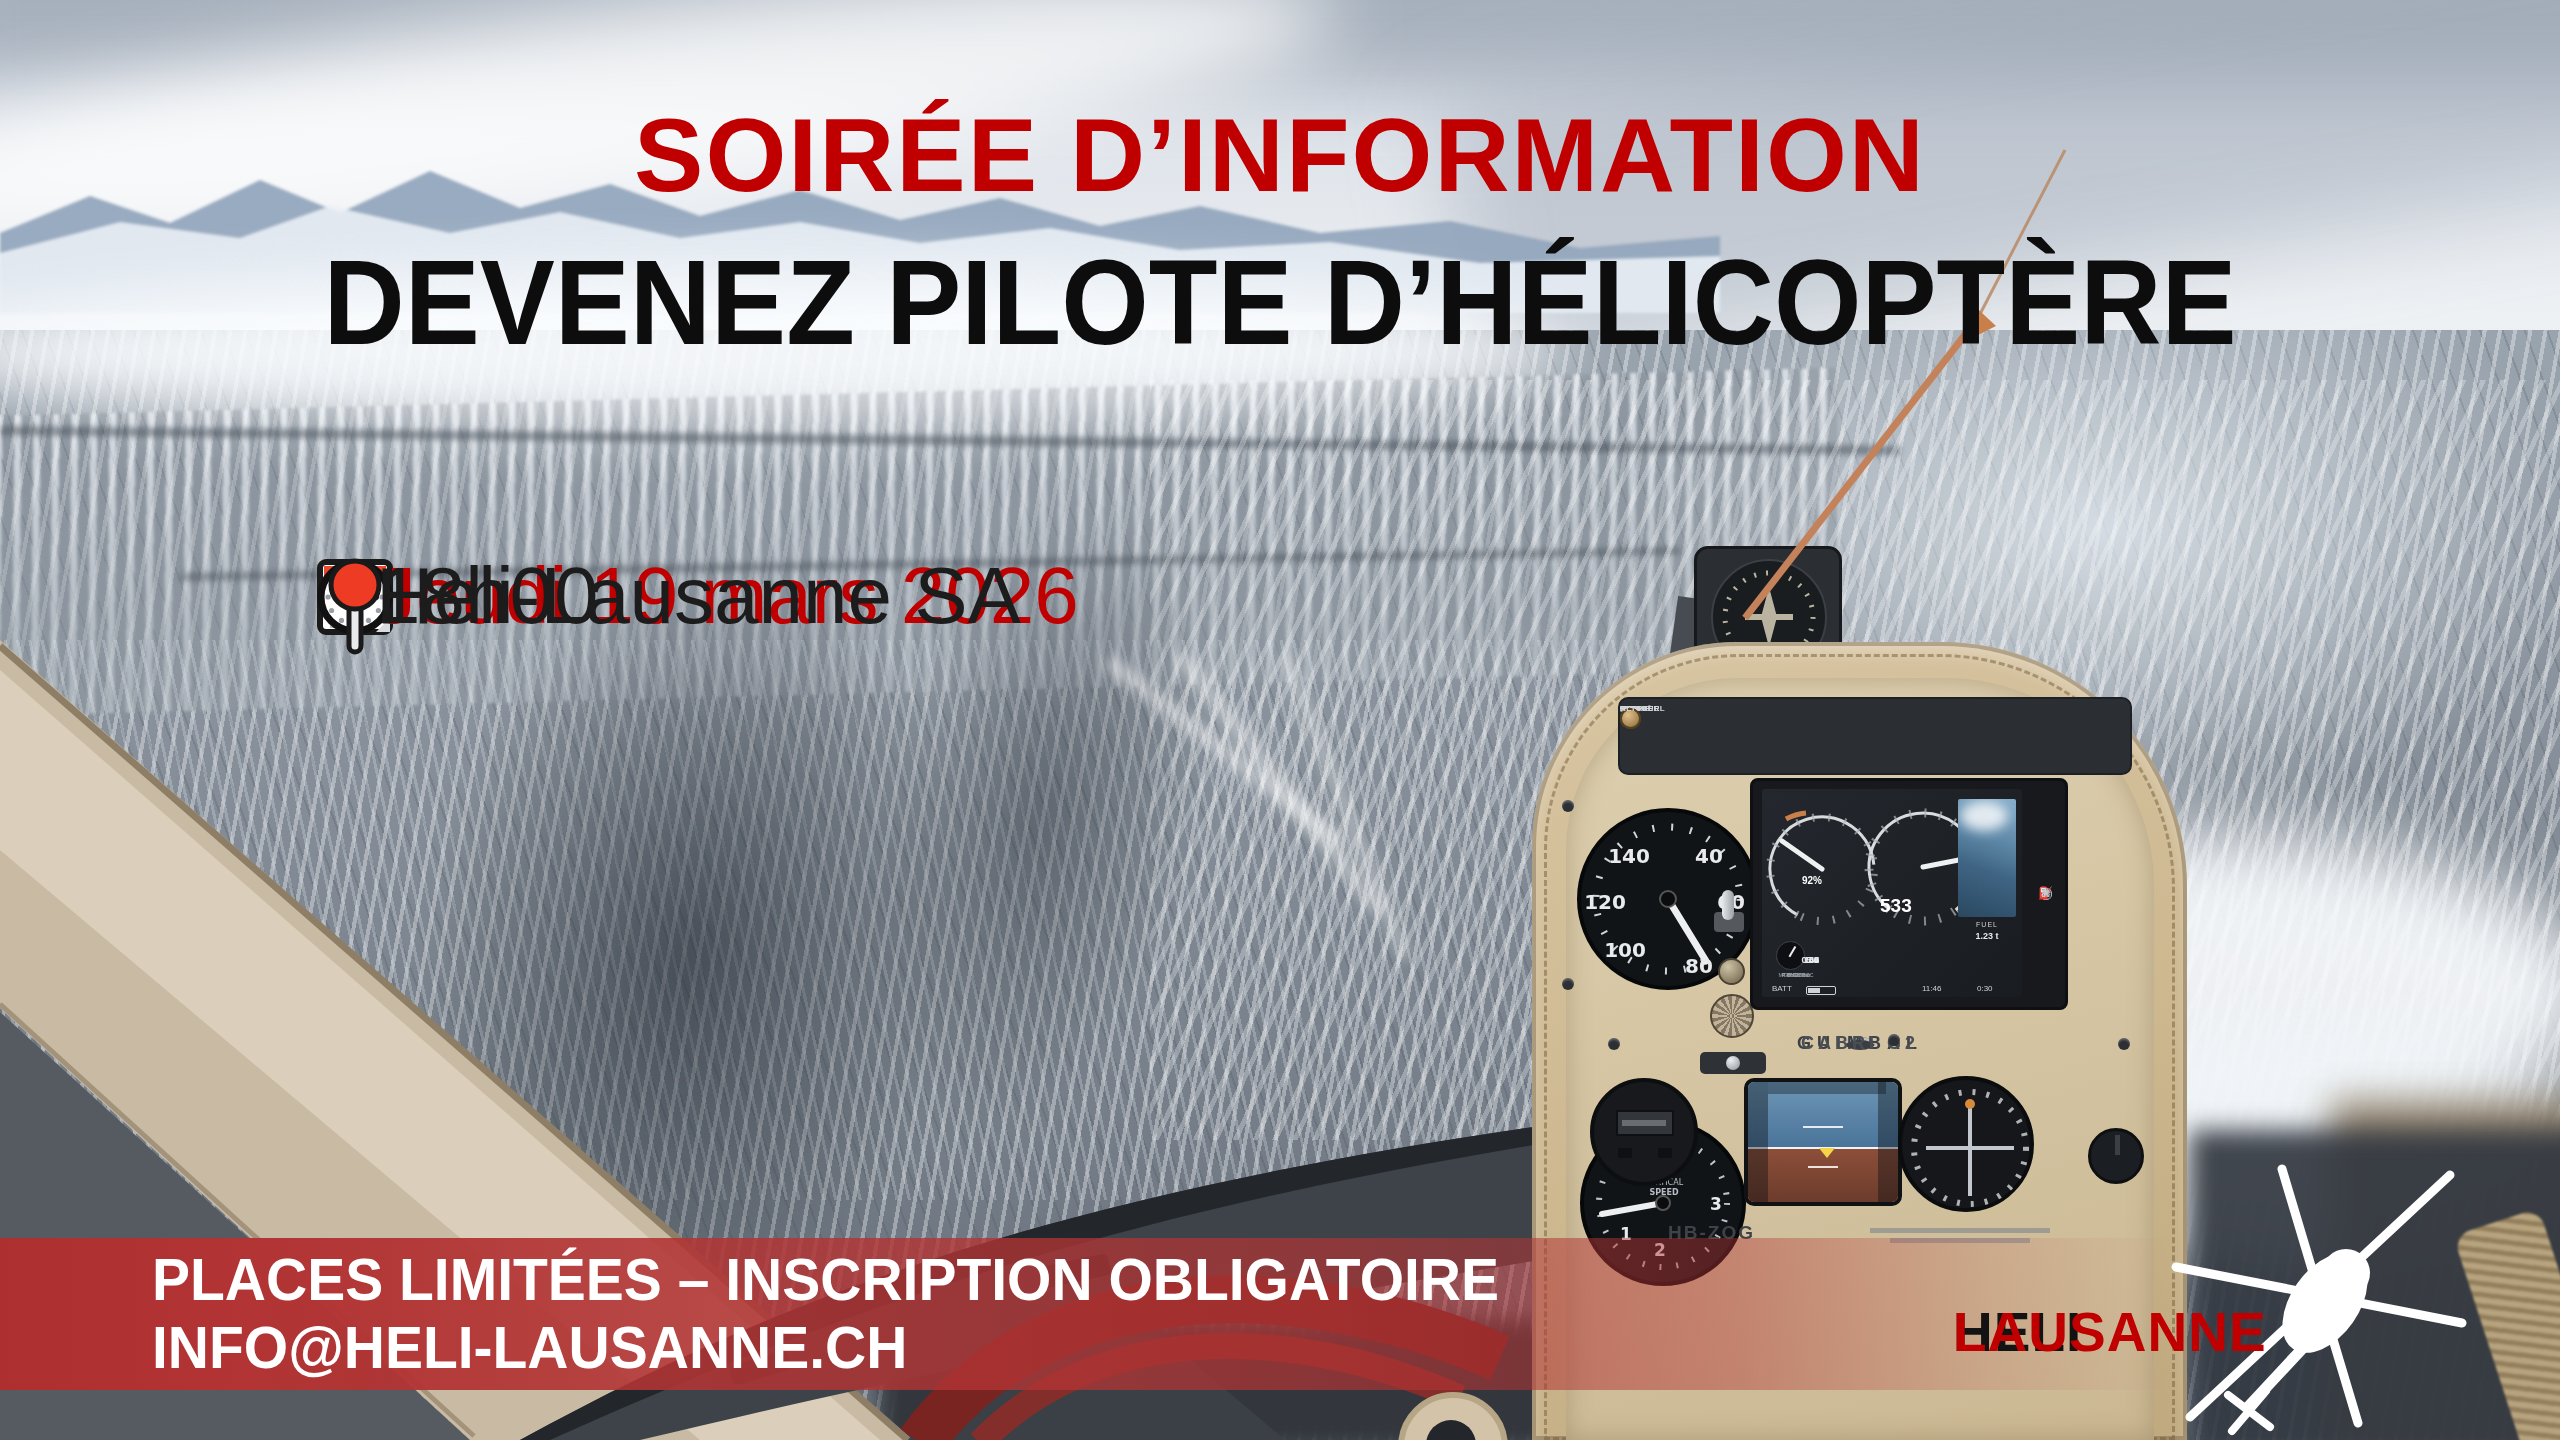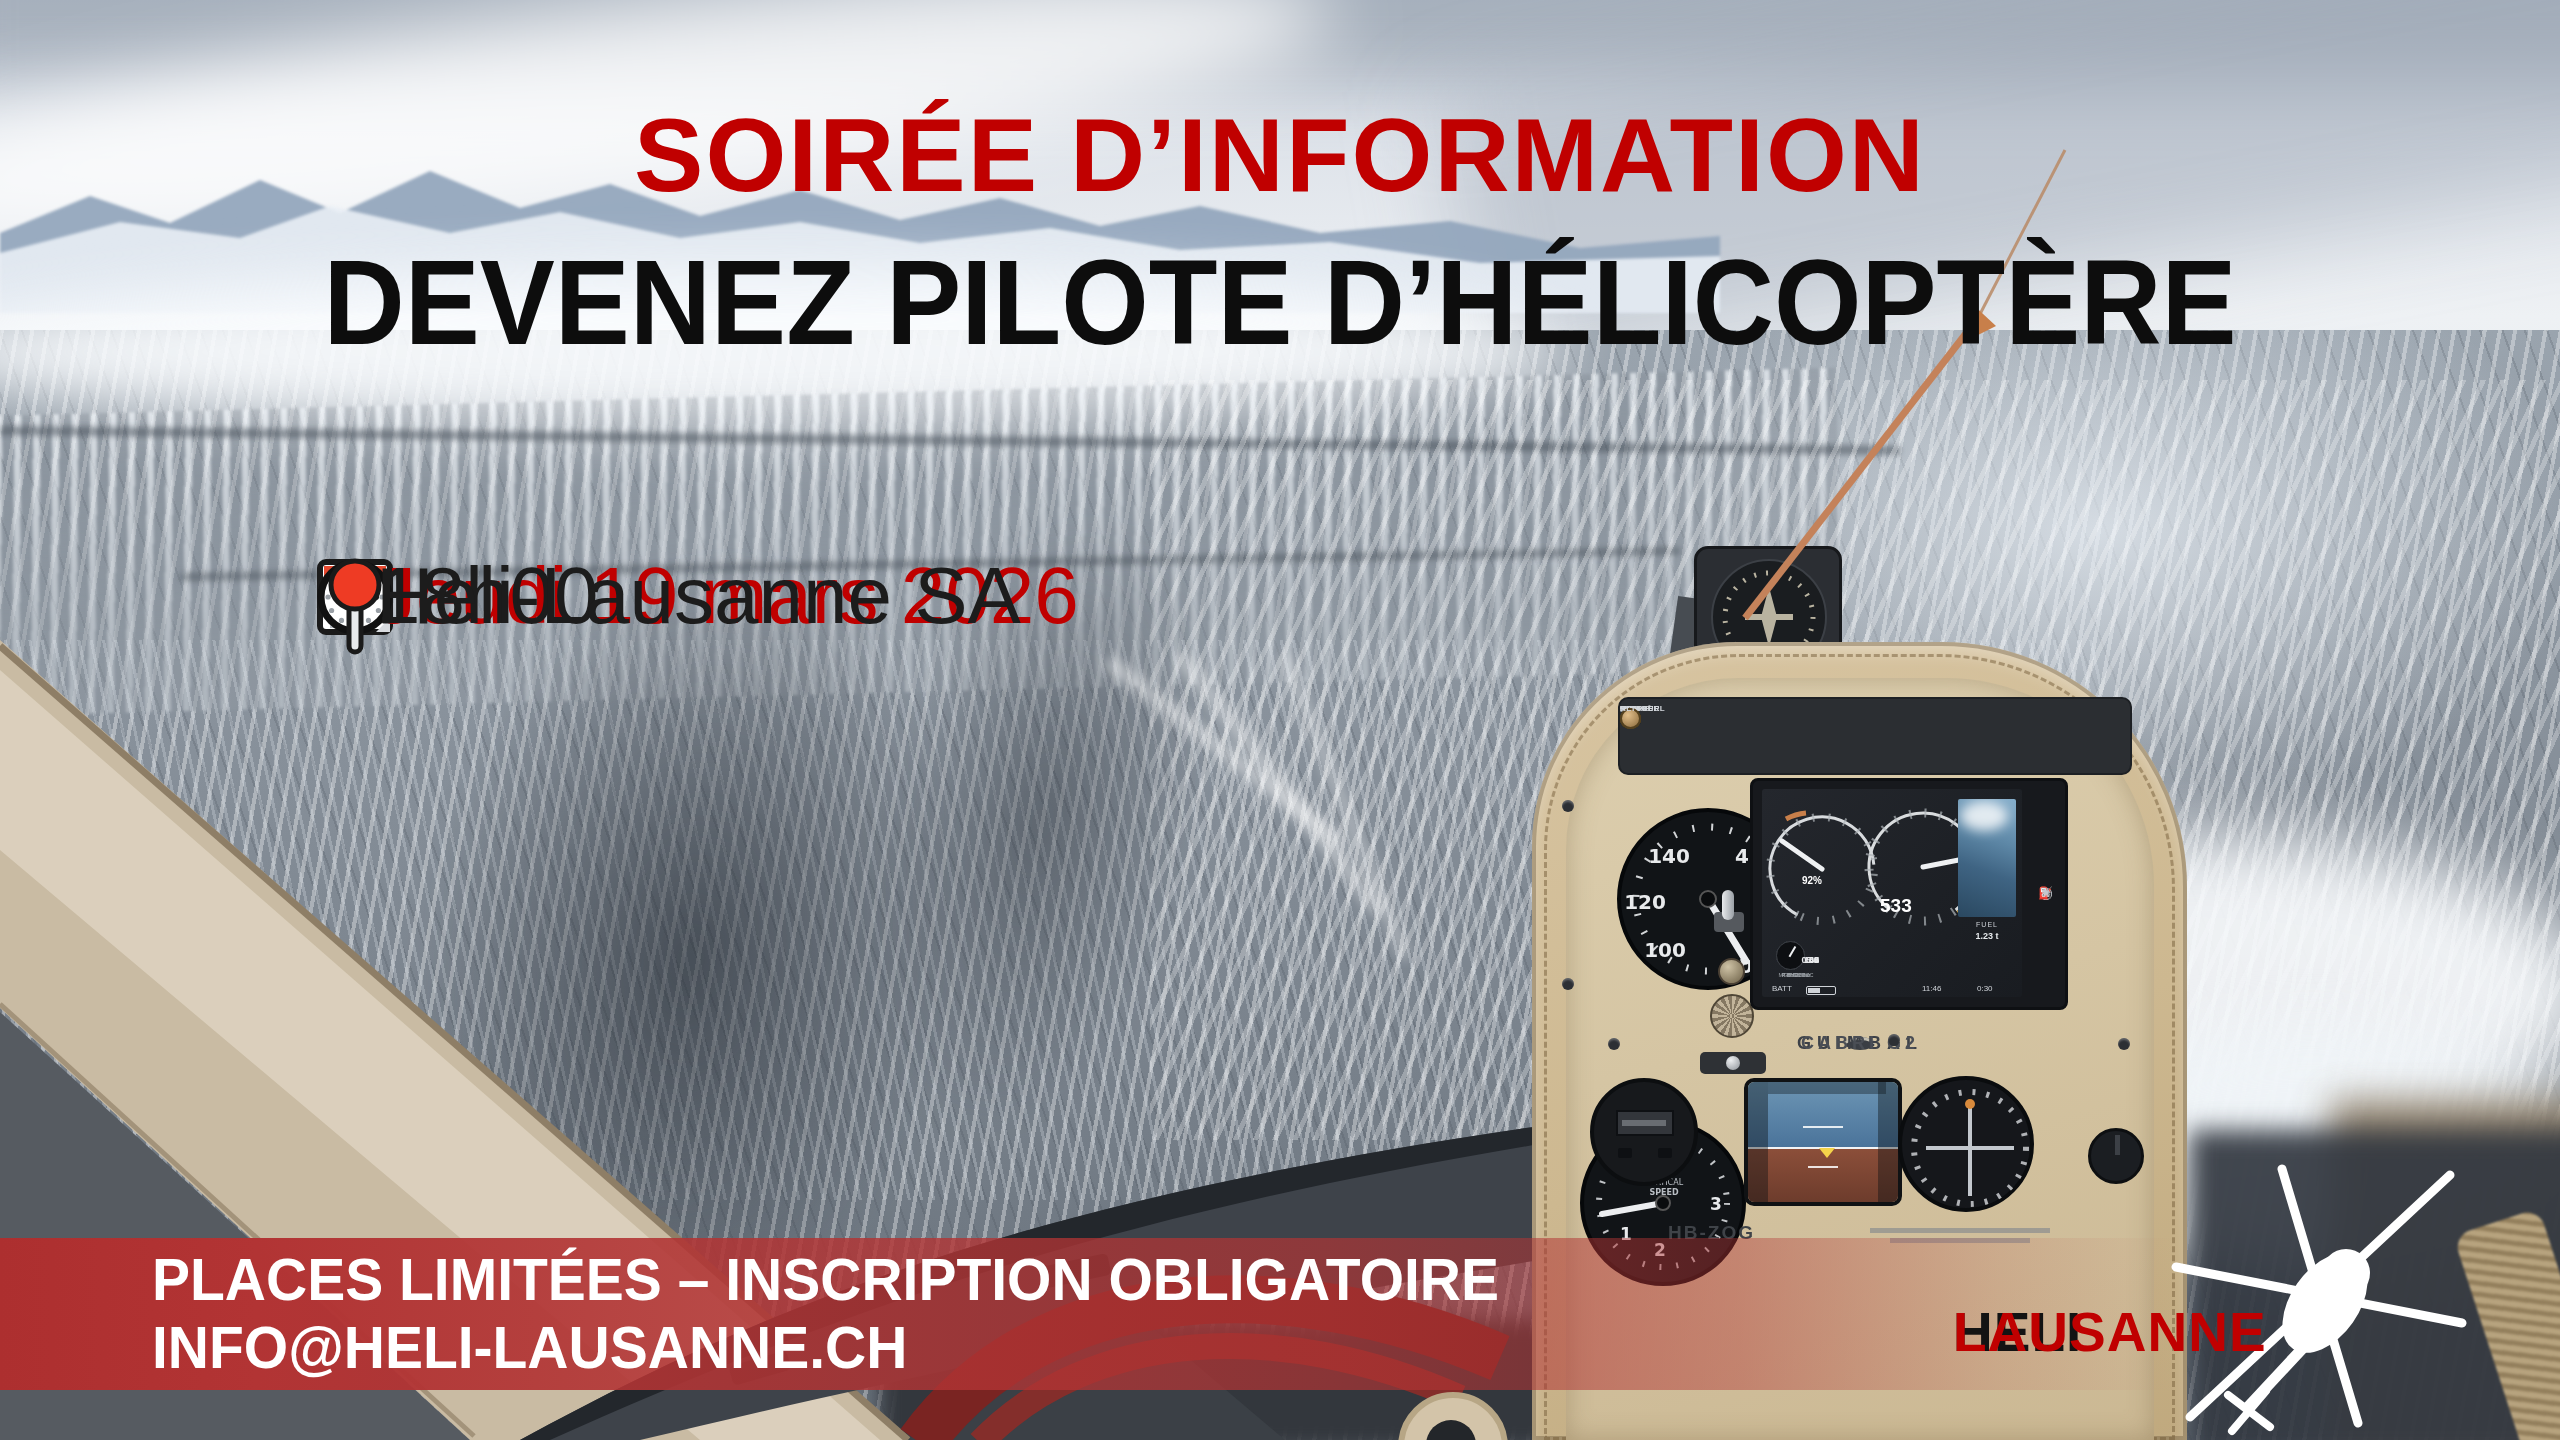--- a/index.html
+++ b/index.html
@@ -247,21 +247,21 @@
         <span class="sw-label">LOW FUEL</span>
         <span class="sw-knob"></span>
         <span class="sw-glyph">◦</span>
       </div>
     <div class="sw-cell">
         <span class="sw-label">ALT</span>
         <span class="sw-glyph">▫</span>
       </div>
   </div>
 
-  <div class="gauge" style="left:1577px;top:808px;width:182px;height:182px;margin-left:40px;">
+  <div class="gauge" style="left:1577px;top:808px;width:182px;height:182px;">
     <svg viewBox="0 0 182 182" style="left:0;top:0;width:182px;height:182px;">
       <circle cx="91" cy="91" r="89" fill="#111417" stroke="#06080a" stroke-width="4"></circle>
       <circle cx="91" cy="91" r="72" fill="none" stroke="#e8eaec" stroke-width="7" stroke-dasharray="2 17" opacity="0.9"></circle>
       <line x1="91" y1="91" x2="129" y2="153" stroke="#eceef0" stroke-width="7" stroke-linecap="round"></line>
       <circle cx="91" cy="91" r="8" fill="#0a0c0e" stroke="#555" stroke-width="2"></circle>
     </svg>
     <span class="gauge-num" style="left:52px;top:48px;font-size:20px;">140</span>
     <span class="gauge-num" style="left:132px;top:48px;font-size:20px;">40</span>
     <span class="gauge-num" style="left:28px;top:94px;font-size:20px;">120</span>
     <span class="gauge-num" style="left:154px;top:94px;font-size:20px;">60</span>

